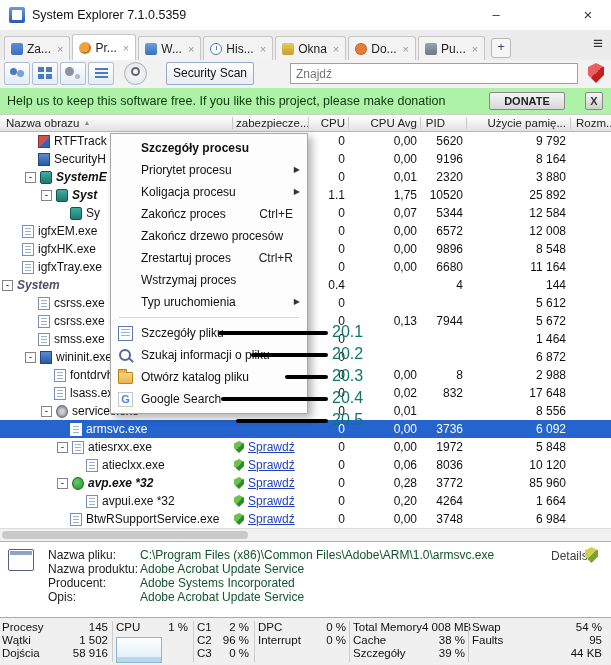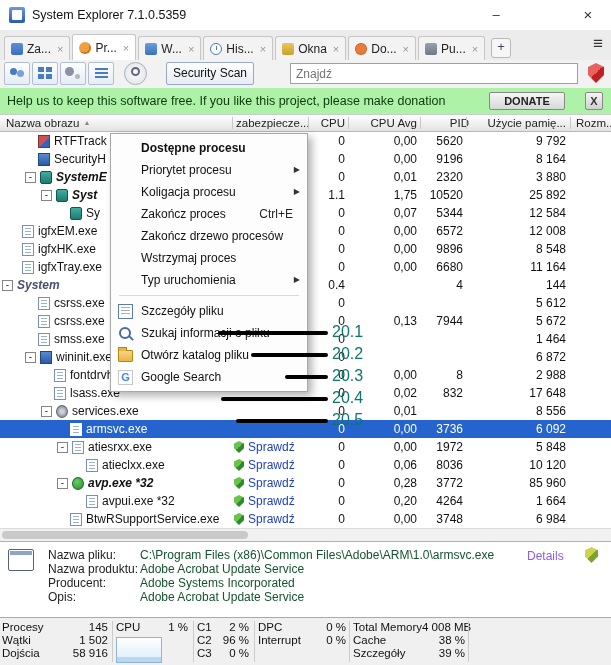--- a/index.html
+++ b/index.html
@@ -81,42 +81,42 @@
   .icon-app-red{background:linear-gradient(135deg,#d05050 55%,#3a60b8 55%);border:1px solid #803030;}
   .icon-app-blue{background:linear-gradient(#5a8ad0,#2a5aa8);border:1px solid #204880;}
   .icon-app-teal{background:linear-gradient(#3fae9f,#1f7a70);border:1px solid #13564e;border-radius:2px;}
   .icon-gear{background:radial-gradient(circle,#d0d0d0 25%,#8a94a8 70%);border-radius:50%;border:1px solid #667;}
   .icon-app-green{background:radial-gradient(circle at 40% 35%,#66d066,#2a8a2a);border-radius:50%;border:1px solid #1e6a1e;}
   .pname{white-space:nowrap;}
   .bold{font-weight:bold;font-style:italic;}
   .dim{color:#4a4f6e;}
   .sec{position:absolute;left:234px;top:0;height:18px;display:flex;align-items:center;gap:4px;}
   .shield-s{width:10px;height:12px;background:linear-gradient(135deg,#6cc24a 50%,#2e8b2e 50%);}
-  .seclink{color:#1f3fc0;cursor:pointer;}
+  .seclink{color:#1f3fc0;text-decoration:underline;cursor:pointer;}
   .num{position:absolute;top:0;height:18px;line-height:18px;text-align:right;}
   .c-cpu{right:266px;width:50px;}
   .c-cpu_avg{right:194px;width:60px;}
   .c-pid{right:148px;width:60px;}
   .c-memory{right:45px;width:70px;}
   .sel{background:#2563cf;}
   .sel .pname,.sel .num{color:#fff;}
   .sel .picon{border-color:#fff;}
 
   
   .hscroll{position:absolute;top:528px;left:0;right:0;height:13px;background:#f1f1f1;border-top:1px solid #dcdcdc;box-sizing:border-box;}
   .hthumb{position:absolute;left:2px;top:2px;width:246px;height:8px;background:#c9c9c9;border-radius:4px;}
 
   
   .details{position:absolute;top:541px;left:0;right:0;height:76px;background:#fff;border-top:1px solid #b0b0b0;font-size:12px;box-sizing:border-box;}
   .file-icon{position:absolute;left:8px;top:7px;width:24px;height:20px;background:#fff;border:1px solid #55617a;border-radius:2px;}
   .file-icon::before{content:"";display:block;height:4px;background:#8fa3c8;margin:1px;}
   .drow{position:absolute;left:0;height:13px;line-height:13px;white-space:nowrap;}
   .dlabel{position:absolute;left:48px;color:#222;}
   .dvalue{position:absolute;left:140px;color:#14532d;}
-  .details-link{position:absolute;left:527px;top:7px;color:#8b5cf6;cursor:pointer;}
+  .details-link{position:absolute;left:551px;top:7px;color:#404040;cursor:pointer;}
   .shield-d{position:absolute;left:585px;top:5px;width:13px;height:16px;background:linear-gradient(135deg,#cfd24a 50%,#7ba32e 50%);}
 
   
   .statusbar{position:absolute;top:617px;left:0;right:0;height:48px;background:#f0f0f0;border-top:1px solid #aaa;
              font-size:11.5px;box-sizing:border-box;}
   .sgroup{position:absolute;top:3px;}
   .srow{display:flex;justify-content:space-between;height:13px;line-height:13px;white-space:nowrap;}
   .ssep{position:absolute;top:3px;bottom:3px;width:1px;background:#ccc;}
   .cpu-graph{position:absolute;left:0;top:16px;width:46px;height:26px;border:1px solid #8fb4d4;
              background:linear-gradient(#ffffff,#dcecf8);box-sizing:border-box;}
@@ -224,21 +224,21 @@
     <span>Help us to keep this software free.  If you like this project, please make donation</span>
     <span class="donate">DONATE</span>
     <span class="donclose">X</span>
   </div>
 
   <div class="gridheader">
     <span class="hc" style="left:6px"><span>Nazwa obrazu</span><span class="sort">▲</span></span>
     <span class="hc" style="left:236px">zabezpiecze...</span>
     <span class="hc hr" style="left:308px;width:37px">CPU</span>
     <span class="hc hr" style="left:350px;width:67px">CPU Avg</span>
-    <span class="hc hr" style="left:428px;width:41px">PID</span>
+    <span class="hc hr" style="left:404px;width:41px">PID</span>
     <span class="hc hr" style="left:468px;width:98px">Użycie pamię...</span>
     <span class="hc" style="left:576px">Rozm...</span>
     <span class="hsep" style="left:232px"></span>
     <span class="hsep" style="left:308px"></span>
     <span class="hsep" style="left:348px"></span>
     <span class="hsep" style="left:420px"></span>
     <span class="hsep" style="left:466px"></span>
     <span class="hsep" style="left:570px"></span>
   </div>
 
@@ -548,33 +548,48 @@
         </div>
         <div class="srow">
           <span class="slabel">Cache</span>
           <span class="svalue">38 %</span>
         </div>
         <div class="srow">
           <span class="slabel">Szczegóły</span>
           <span class="svalue">39 %</span>
         </div>
       </div>
+      <div class="sgroup" style="left: 472px; width: 130px;">
+        <div class="srow">
+          <span class="slabel">Swap</span>
+          <span class="svalue">54 %</span>
+        </div>
+        <div class="srow">
+          <span class="slabel">Faults</span>
+          <span class="svalue">95</span>
+        </div>
+        <div class="srow">
+          <span class="slabel"></span>
+          <span class="svalue">44 KB</span>
+        </div>
+      </div>
       <div class="ssep" style="left: 112px;"></div>
       <div class="ssep" style="left: 193px;"></div>
       <div class="ssep" style="left: 254px;"></div>
       <div class="ssep" style="left: 349px;"></div>
       <div class="ssep" style="left: 468px;"></div>
     </div>
 
   <div class="ctxmenu" id="menu">
-      <div class="mitem mbold"><span class="mlabel">Dostępne procesu</span></div>
+      <div class="mitem mbold"><span class="mlabel">Szczegóły procesu</span></div>
       <div class="mitem"><span class="mlabel">Priorytet procesu</span><span class="marrow">▶</span></div>
       <div class="mitem"><span class="mlabel">Koligacja procesu</span><span class="marrow">▶</span></div>
       <div class="mitem"><span class="mlabel">Zakończ proces</span><span class="mshortcut">Ctrl+E</span></div>
       <div class="mitem"><span class="mlabel">Zakończ drzewo procesów</span></div>
+      <div class="mitem"><span class="mlabel">Zrestartuj proces</span><span class="mshortcut">Ctrl+R</span></div>
       <div class="mitem"><span class="mlabel">Wstrzymaj proces</span></div>
       <div class="mitem"><span class="mlabel">Typ uruchomienia</span><span class="marrow">▶</span></div>
       <div class="msep"></div>
       <div class="mitem"><span class="micon micon-file-details"></span><span class="mlabel">Szczegóły pliku</span></div>
       <div class="mitem"><span class="micon micon-search-info"></span><span class="mlabel">Szukaj informacji o pliku</span></div>
       <div class="mitem"><span class="micon micon-folder"></span><span class="mlabel">Otwórz katalog pliku</span></div>
       <div class="mitem"><span class="micon micon-google">G</span><span class="mlabel">Google Search</span></div>
     </div>
 
   <div id="annotations">

